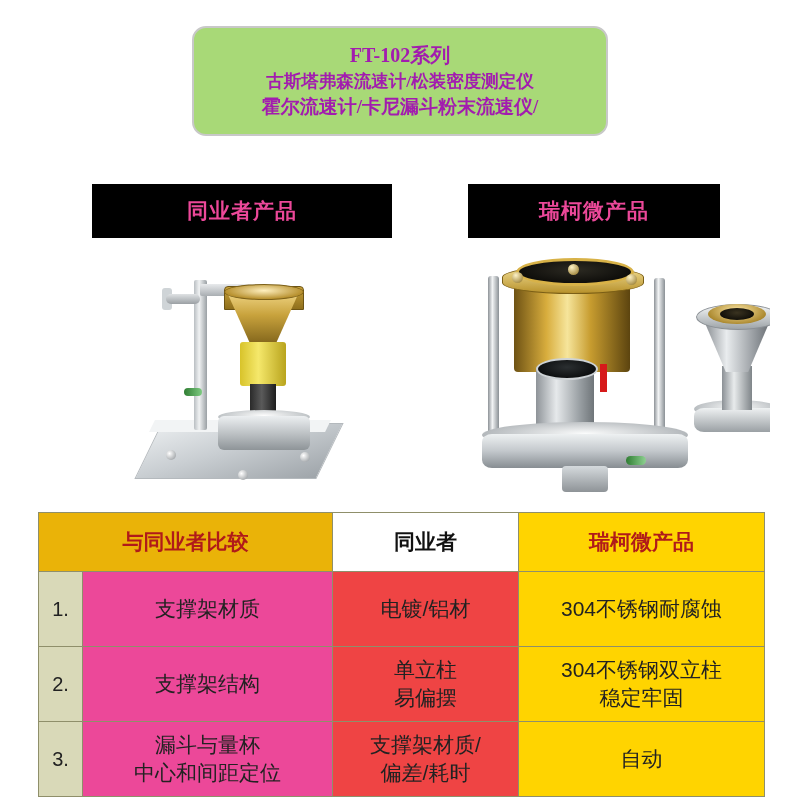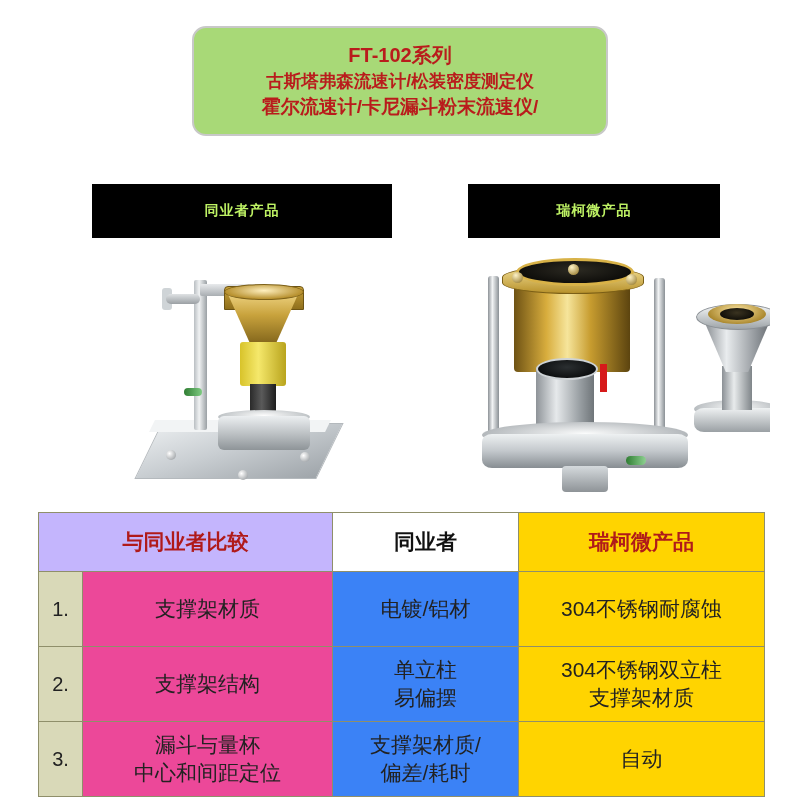--- a/index.html
+++ b/index.html
@@ -30,41 +30,42 @@
     border: 2px solid #c8c8c8;
     border-radius: 14px;
     box-sizing: border-box;
     display: flex;
     flex-direction: column;
     align-items: center;
     justify-content: center;
     padding: 4px 6px;
   }
   .title-line {
-    color: #b91c1c;
+    color: #a21caf;
     font-weight: bold;
     font-size: 19px;
     line-height: 26px;
     text-align: center;
     white-space: nowrap;
+    font-family: Liberation Serif, serif;
   }
   .title-line.first { font-size: 20px; }
   .title-line.small { font-size: 17.5px; }
 
   
   .label-box {
     position: absolute;
     background: #000000;
     display: flex;
     align-items: center;
     justify-content: center;
   }
   .label-box span {
-    color: #bef264;
-    font-size: 14px;
+    color: #ec4899;
+    font-size: 21px;
     font-weight: bold;
     letter-spacing: 1px;
   }
   #label-left  { left: 92px;  top: 184px; width: 300px; height: 54px; }
   #label-right { left: 468px; top: 184px; width: 252px; height: 54px; }
 
   
   .photo {
     position: absolute;
     overflow: hidden;
@@ -92,28 +93,28 @@
   .col-idx  { width: 44px; }
   .col-item { width: 250px; }
   .col-peer { width: 186px; }
   .col-ours { width: 246px; }
 
   thead th {
     height: 50px;
     font-weight: bold;
     font-size: 22px;
   }
-  th.h-compare { background: #c4b5fd; color: #b01a1a; }
+  th.h-compare { background: #eab308; color: #b01a1a; }
   th.h-peer    { background: #ffffff; color: #111111; }
   th.h-ours    { background: #ffd400; color: #b01a1a; }
 
   tbody td { height: 66px; }
   td.c-idx  { background: #d9d9b8; font-size: 20px; color: #222; }
   td.c-item { background: #ec4899; }
-  td.c-peer { background: #3b82f6; }
+  td.c-peer { background: #ef4444; }
   td.c-ours { background: #ffd400; }
 
   .cell-lines { line-height: 28px; }
 
   
   .ill { position: absolute; }
 
   
   .l-base {
     left: 56px; top: 185px; width: 180px; height: 54px;
@@ -398,21 +399,21 @@
         <td class="c-idx">2.</td>
         <td class="c-item">
             <div class="cell-lines" style="white-space:pre-line">支撑架结构</div>
           </td>
         <td class="c-peer">
             <div class="cell-lines" style="white-space:pre-line">单立柱
 易偏摆</div>
           </td>
         <td class="c-ours">
             <div class="cell-lines" style="white-space:pre-line">304不锈钢双立柱
-支撑架材质</div>
+稳定牢固</div>
           </td>
       </tr>
       <tr>
         <td class="c-idx">3.</td>
         <td class="c-item">
             <div class="cell-lines" style="white-space:pre-line">漏斗与量杯
 中心和间距定位</div>
           </td>
         <td class="c-peer">
             <div class="cell-lines" style="white-space:pre-line">支撑架材质/

